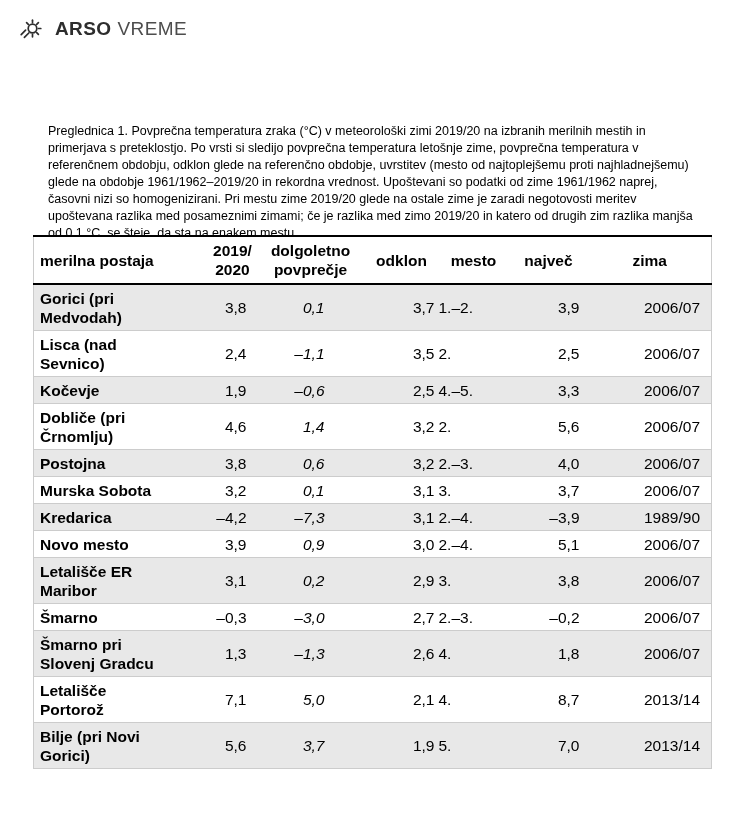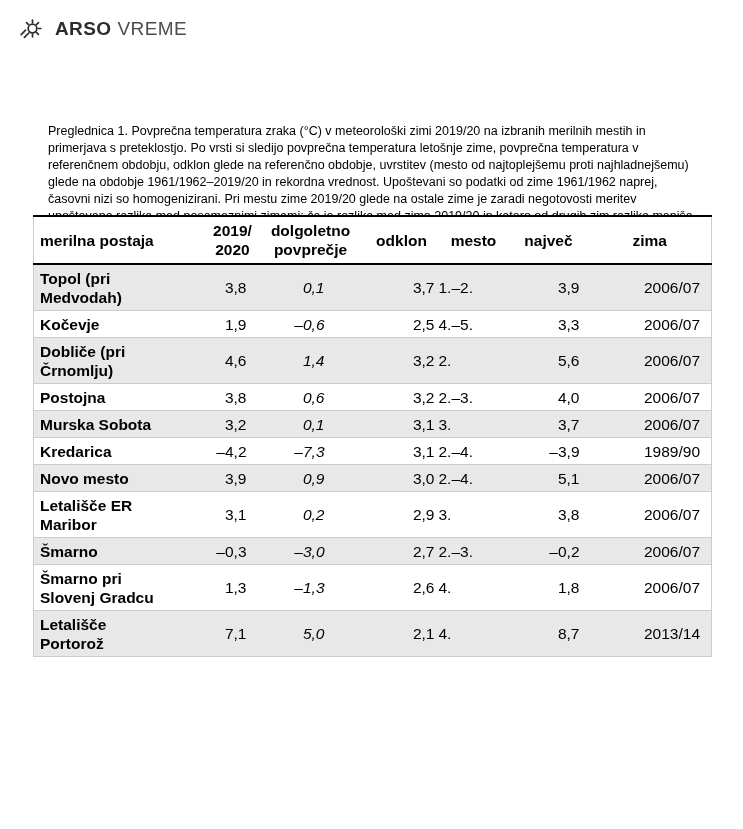--- a/index.html
+++ b/index.html
@@ -23,21 +23,21 @@
     cursor:pointer;
   }
   .brand-name{font-size:19px;letter-spacing:.4px;white-space:nowrap;text-align:right;}
   .brand-bold{font-weight:700;color:var(--brand-primary);}
   .brand-light{font-weight:400;color:var(--brand-secondary);margin-left:6px;}
   .caption{
     position:absolute;top:81px;left:48px;width:652px;
     font-size:12.5px;line-height:17px;margin-top:42px;
   }
   .tbl{
-    position:absolute;top:215px;left:33px;
+    position:absolute;top:235px;left:33px;
     width:678px;border-collapse:collapse;table-layout:fixed;
     font-size:15.5px;line-height:19px;
     border-left:1px solid var(--row-border);
     border-right:1px solid var(--row-border);
   }
   .tbl th{
     border-top:2px solid var(--header-border);
     border-bottom:2px solid var(--header-border);
     background:#ffffff;
     font-weight:700;text-align:center;vertical-align:middle;
@@ -99,27 +99,37 @@
       <th class="c2">dolgoletno
 povprečje</th>
       <th class="c3">odklon</th>
       <th class="c4">mesto</th>
       <th class="c5">največ</th>
       <th class="c6">zima</th>
     </tr>
   </thead>
   <tbody>
       <tr>
-        <td class="c0">Topol (pri
+        <td class="c0">Gorici (pri
 Medvodah)</td>
         <td class="c1">3,8</td>
         <td class="c2">0,1</td>
         <td class="c3">3,7</td>
         <td class="c4">1.–2.</td>
         <td class="c5">3,9</td>
+        <td class="c6">2006/07</td>
+      </tr>
+      <tr>
+        <td class="c0">Lisca (nad
+Sevnico)</td>
+        <td class="c1">2,4</td>
+        <td class="c2">–1,1</td>
+        <td class="c3">3,5</td>
+        <td class="c4">2.</td>
+        <td class="c5">2,5</td>
         <td class="c6">2006/07</td>
       </tr>
       <tr>
         <td class="c0">Kočevje</td>
         <td class="c1">1,9</td>
         <td class="c2">–0,6</td>
         <td class="c3">2,5</td>
         <td class="c4">4.–5.</td>
         <td class="c5">3,3</td>
         <td class="c6">2006/07</td>
@@ -202,14 +212,24 @@
       <tr>
         <td class="c0">Letališče
 Portorož</td>
         <td class="c1">7,1</td>
         <td class="c2">5,0</td>
         <td class="c3">2,1</td>
         <td class="c4">4.</td>
         <td class="c5">8,7</td>
         <td class="c6">2013/14</td>
       </tr>
+      <tr>
+        <td class="c0">Bilje (pri Novi
+Gorici)</td>
+        <td class="c1">5,6</td>
+        <td class="c2">3,7</td>
+        <td class="c3">1,9</td>
+        <td class="c4">5.</td>
+        <td class="c5">7,0</td>
+        <td class="c6">2013/14</td>
+      </tr>
     </tbody>
 </table>
 
 </body></html>

